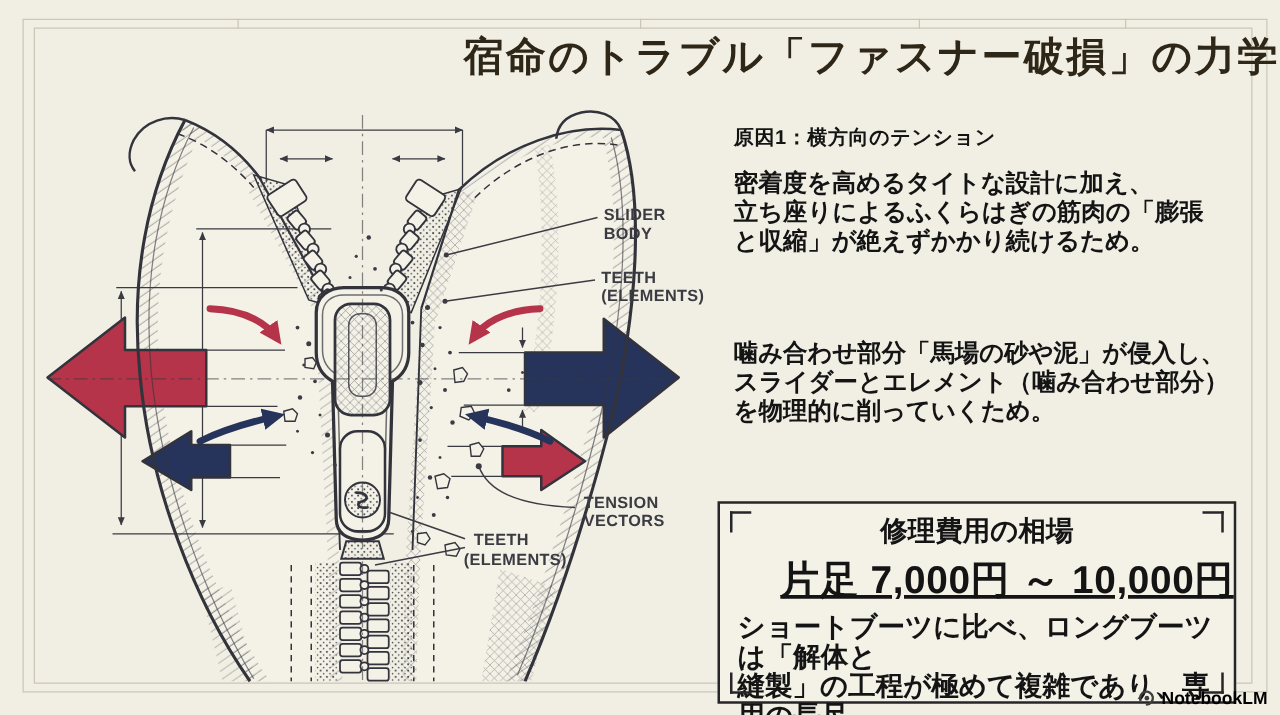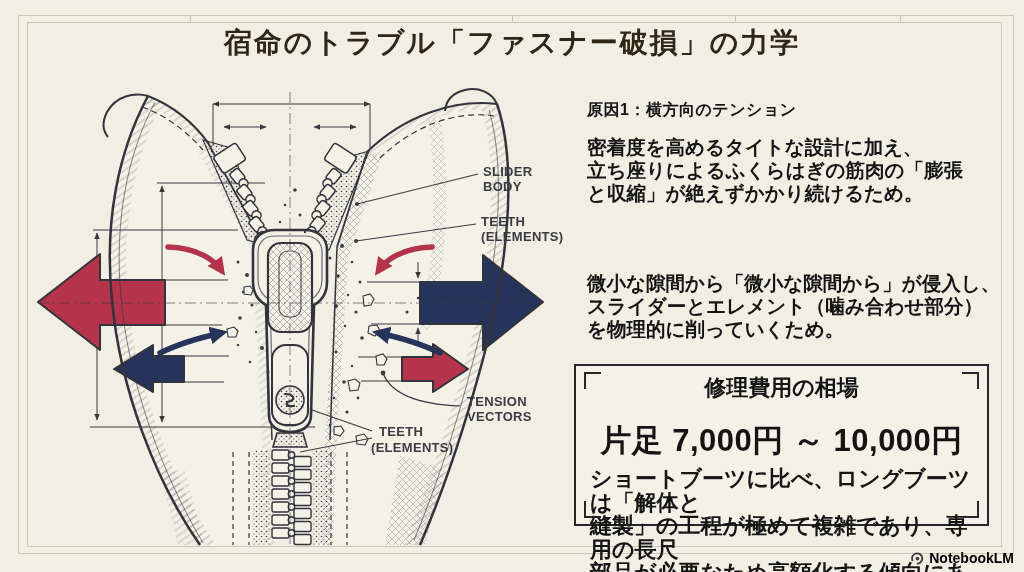--- a/index.html
+++ b/index.html
@@ -9,50 +9,50 @@
   html,body{margin:0;padding:0;}
   .page{position:relative;width:1024px;height:572px;background:var(--bg);
     font-family:"Liberation Sans",sans-serif;overflow:hidden;}
   
   .frame-outer{position:absolute;left:18px;top:15px;width:994px;height:537px;
     border:1px solid var(--frame);}
   .frame-inner{position:absolute;left:27px;top:22px;width:973px;height:523px;
     border:1px solid var(--frame);}
   .ruler-tick{position:absolute;top:15px;width:1px;height:8px;background:var(--frame);}
   
-  .title{position:absolute;left:0;top:24px;width:1024px;text-align:center;
-    font-family:"DejaVu Serif","Liberation Serif",serif;font-size:28px;font-weight:600;
+  .title{position:absolute;left:0;top:24px;width:1024px;text-align:right;
+    font-family:"DejaVu Serif","Liberation Serif",serif;font-size:32px;font-weight:600;
     color:var(--title);letter-spacing:2px;}
   
   .diagram{position:absolute;left:25px;top:85px;width:550px;height:465px;}
   .dlabel{font-family:"Liberation Sans",sans-serif;font-size:13px;font-weight:600;
     fill:var(--label);letter-spacing:.3px;}
   .arrow-red{fill:var(--red);stroke:var(--ink);stroke-width:2;stroke-linejoin:round;}
   .arrow-navy{fill:var(--navy);stroke:var(--ink);stroke-width:2;stroke-linejoin:round;}
   .curve-red{fill:none;stroke:var(--red);stroke-width:5.5;stroke-linecap:round;}
   .curve-navy{fill:none;stroke:var(--navy);stroke-width:5.5;stroke-linecap:round;}
   .dim{stroke:#3a3a42;stroke-width:1;fill:none;}
   .edge{stroke:var(--ink);fill:none;}
   .leader{stroke:var(--label);stroke-width:1.2;fill:none;}
   
   .cause-heading{position:absolute;left:587px;font-size:16px;font-weight:800;color:var(--text);
     letter-spacing:.5px;white-space:nowrap;}
   .cause-body{position:absolute;left:587px;font-size:19.5px;font-weight:700;color:var(--text);
     line-height:23px;white-space:pre-line;}
   
-  .repair-box{position:absolute;left:574px;top:364px;width:411px;height:158px;
+  .repair-box{position:absolute;left:574px;top:401px;width:411px;height:158px;
     border:2.5px solid var(--boxline);background:var(--paper);}
   .corner{position:absolute;width:15px;height:15px;}
   .corner.tl{left:8px;top:6px;border-left:2px solid var(--boxline);border-top:2px solid var(--boxline);}
   .corner.tr{right:8px;top:6px;border-right:2px solid var(--boxline);border-top:2px solid var(--boxline);}
   .corner.bl{left:8px;bottom:6px;border-left:2px solid var(--boxline);border-bottom:2px solid var(--boxline);}
   .corner.br{right:8px;bottom:6px;border-right:2px solid var(--boxline);border-bottom:2px solid var(--boxline);}
   .box-title{margin-top:7px;text-align:center;font-size:22px;font-weight:800;color:var(--text);}
-  .box-price{margin-top:17px;text-align:center;font-size:31px;font-weight:800;color:var(--text);
-    letter-spacing:.5px;}
+  .box-price{margin-top:3px;text-align:right;font-size:31px;font-weight:800;color:var(--text);
+    letter-spacing:.5px;text-decoration:underline;}
   .box-body{margin:5px 10px 0 14px;font-size:22px;font-weight:700;color:var(--text);
     line-height:23.5px;white-space:pre-line;}
   
   .watermark{position:absolute;right:10px;top:550px;display:flex;align-items:center;gap:4px;
     color:#000000;font-size:14px;font-weight:700;}
 </style>
 </head>
 <body>
 
 <div class="page">
@@ -324,21 +324,21 @@
       <text class="dlabel" x="467" y="421">VECTORS</text>
       <text class="dlabel" x="379" y="436">TEETH</text>
       <text class="dlabel" x="371" y="452">(ELEMENTS)</text>
     </g>
   </svg>
 
   <div class="cause-heading" style="top:100px">原因1：横方向のテンション</div>
   <div class="cause-body" style="top:136px">密着度を高めるタイトな設計に加え、
 立ち座りによるふくらはぎの筋肉の「膨張
 と収縮」が絶えずかかり続けるため。</div>
-  <div class="cause-body" style="top:272px">微小な隙間から「微小な隙間から」が侵入し、
+  <div class="cause-body" style="top:272px">噛み合わせ部分「馬場の砂や泥」が侵入し、
 スライダーとエレメント（噛み合わせ部分）
 を物理的に削っていくため。</div>
 
   <div class="repair-box">
     <span class="corner tl"></span>
     <span class="corner tr"></span>
     <span class="corner bl"></span>
     <span class="corner br"></span>
     <div class="box-title">修理費用の相場</div>
     <div class="box-price">片足 7,000円 ～ 10,000円</div>

